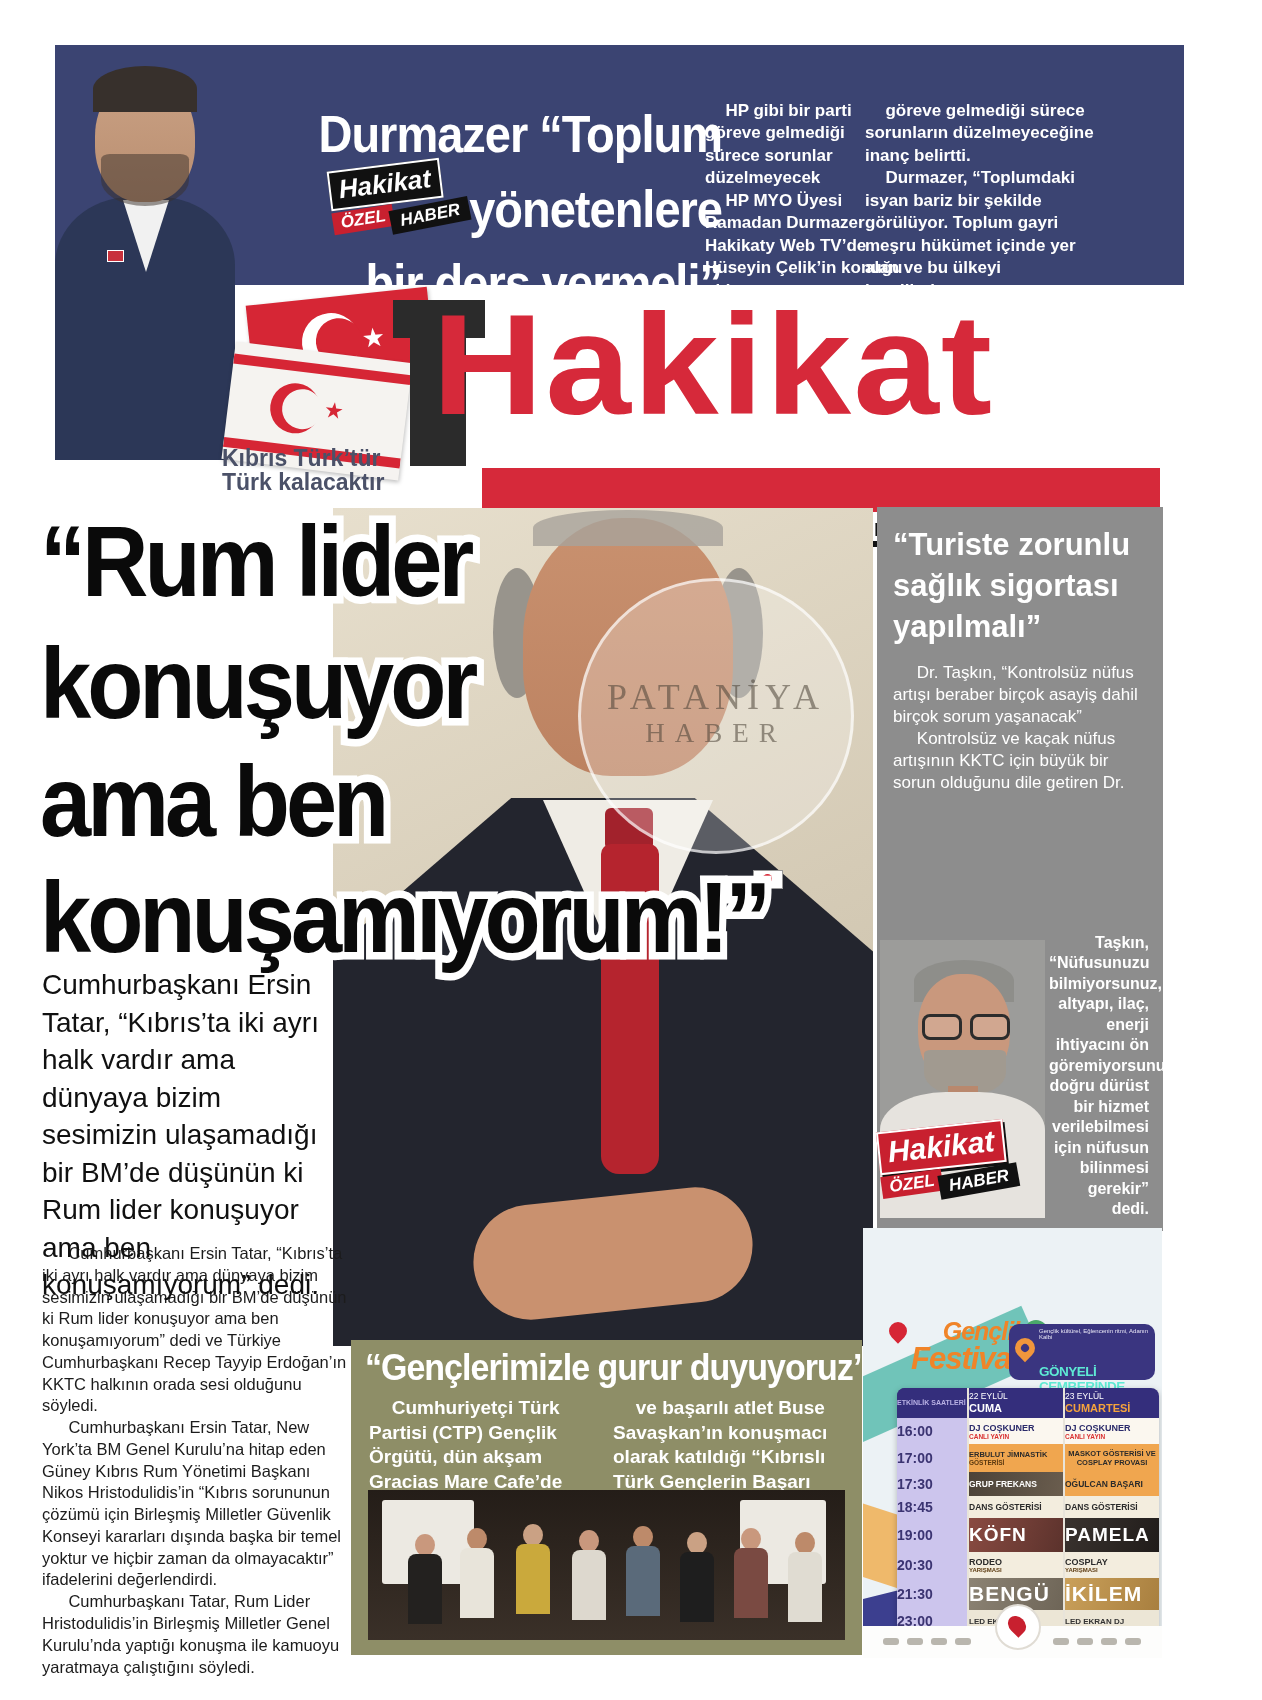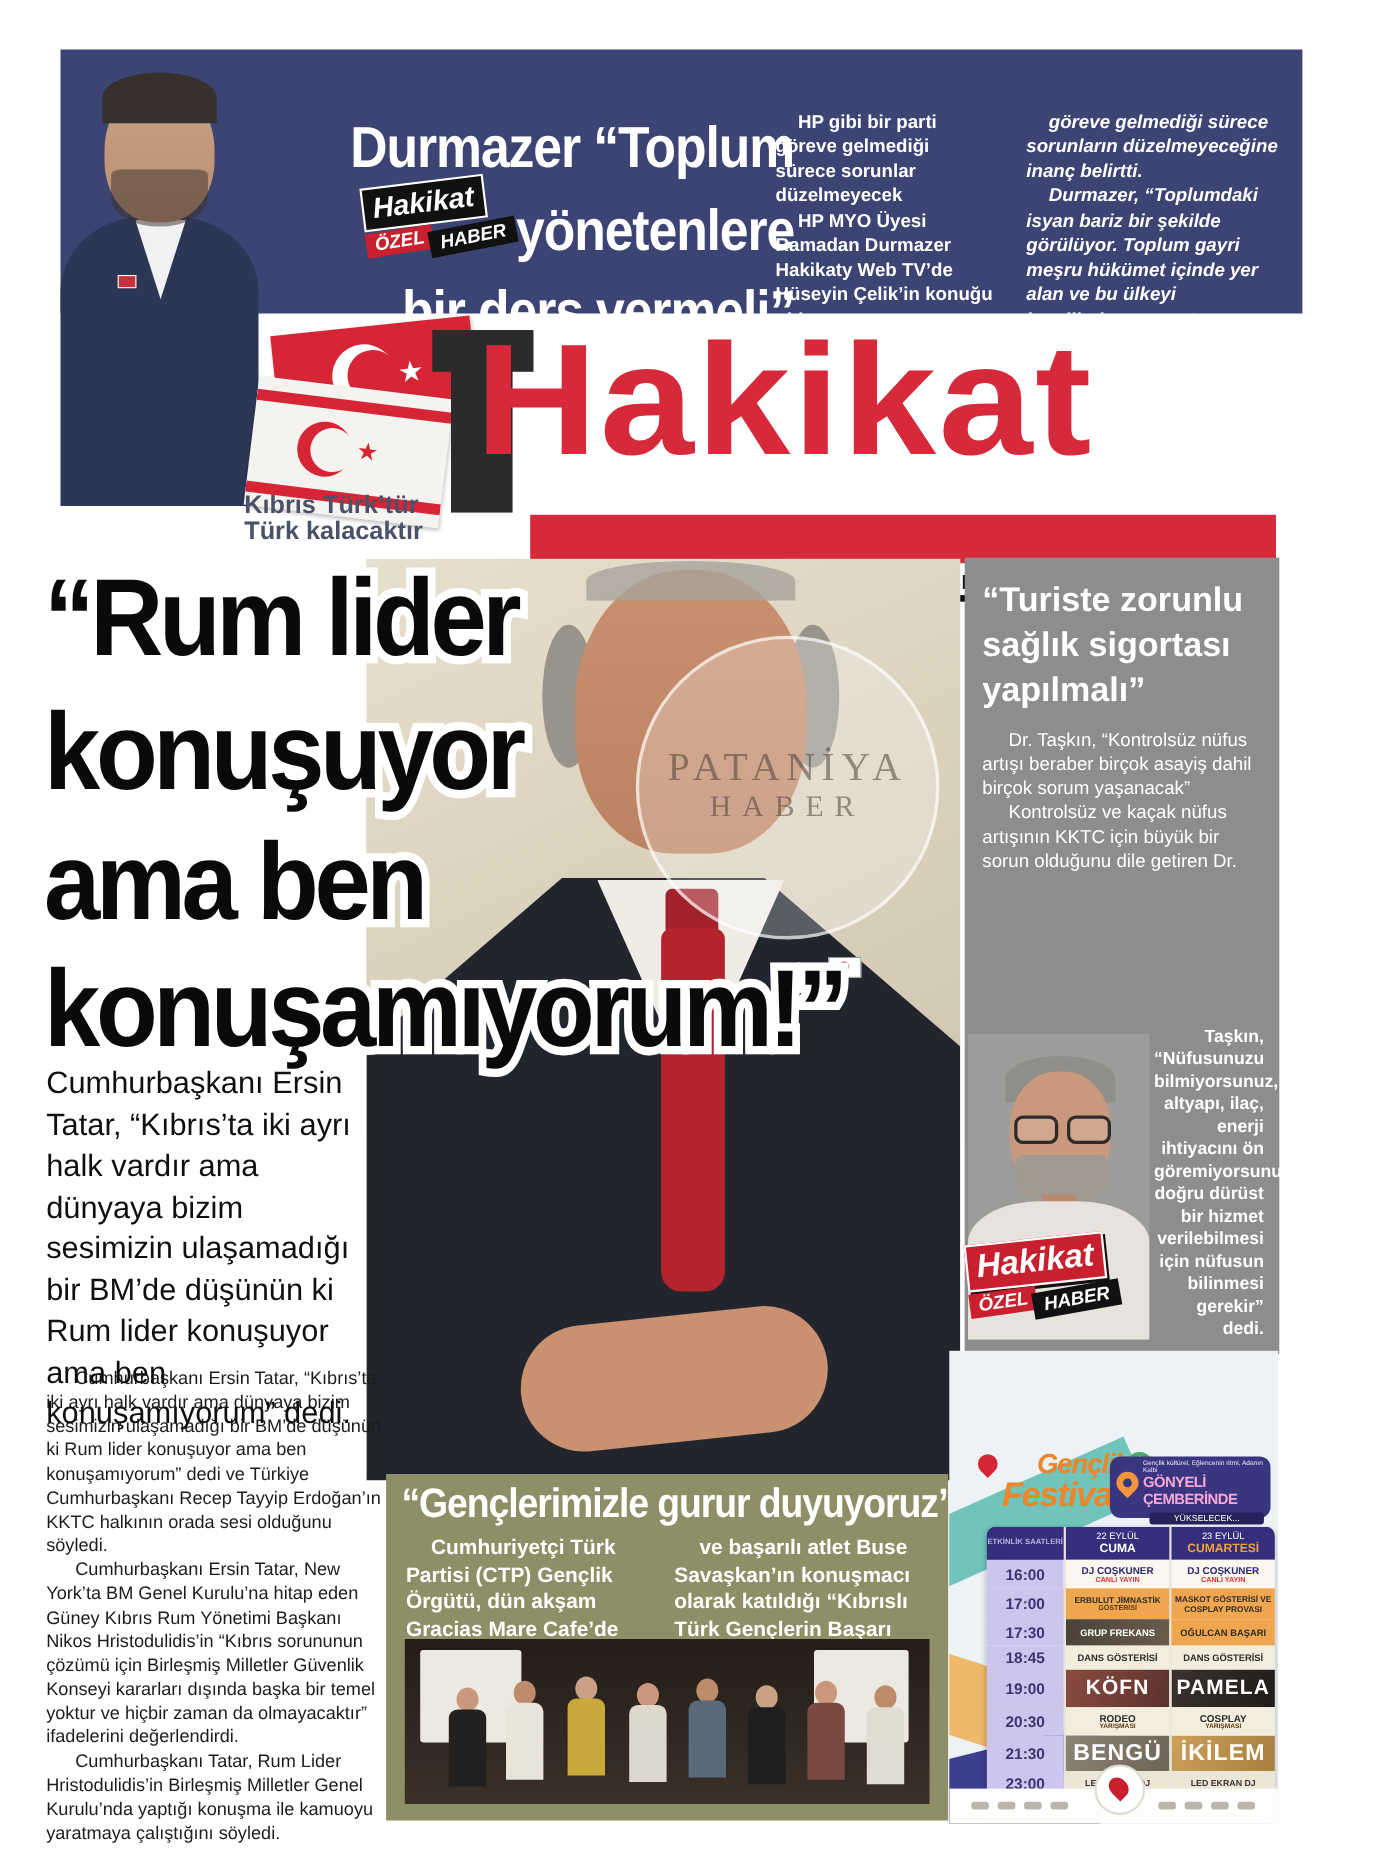--- a/index.html
+++ b/index.html
@@ -6,21 +6,21 @@
   .page{position:relative;width:1262px;height:1700px;background:#fff;overflow:hidden;
         font-family:"Liberation Sans",sans-serif;}
   .abs{position:absolute;}
 
   
   .banner{left:55px;top:45px;width:1105px;height:240px;background:#3b4472;padding-left:24px;}
   .banner-hl{right:462px;top:52px;width:460px;text-align:right;color:#fff;font-weight:bold;
              font-size:47px;line-height:1.42;letter-spacing:-1px;transform:scaleY(1.12);transform-origin:top right;}
   .banner-col{top:55px;width:198px;color:#fff;font-weight:bold;font-size:17px;line-height:1.32;text-align:left;}
   .banner-col p{margin:0;text-indent:1.2em;}
-  .col1{left:650px;} .col2{left:878px;width:230px;font-style:italic;}
+  .col1{left:650px;} .col2{left:810px;width:230px;}
 
   
   .durmazer{left:0px;top:17px;width:180px;height:398px;}
   .d-suit{left:0;top:135px;width:180px;height:263px;background:#2c3757;border-radius:42% 42% 0 0/26% 26% 0 0;}
   .d-shirt{left:68px;top:138px;width:46px;height:72px;background:#f1f1f1;clip-path:polygon(50% 100%,0 0,100% 0);}
   .d-head{left:40px;top:14px;width:100px;height:126px;background:linear-gradient(#caa184,#b98e70);border-radius:48% 48% 44% 44%;}
   .d-hair{left:38px;top:4px;width:104px;height:46px;background:#37302c;border-radius:50% 50% 0 0;}
   .d-beard{left:46px;top:92px;width:88px;height:52px;background:rgba(58,48,42,.5);border-radius:10% 10% 50% 50%;}
   .d-pin{left:52px;top:188px;width:15px;height:10px;background:#c8313c;border:1px solid #fff;}
 
@@ -120,26 +120,26 @@
   .deco-navy{position:absolute;left:-50px;top:360px;width:200px;height:90px;background:#3c3f8f;transform:rotate(-14deg);}
   .p-logo{position:absolute;left:48px;top:92px;text-align:right;line-height:.95;font-style:italic;}
   .p-logo .g1{font-size:25px;font-weight:bold;color:#f08428;letter-spacing:-1px;}
   .p-logo .g2{font-size:31px;font-weight:bold;color:#f08428;letter-spacing:-1px;}
   .p-drop{position:absolute;left:-22px;top:2px;width:18px;height:18px;background:#d62635;border-radius:50% 50% 50% 0;transform:rotate(-45deg);}
   .p-swirl{position:absolute;right:-22px;top:0px;width:16px;height:16px;border:4px solid #4aa86a;border-radius:50%;border-left-color:transparent;}
   .p-badge{position:absolute;left:146px;top:96px;width:146px;height:56px;background:#3a3580;border-radius:10px;padding:4px 6px 4px 30px;box-sizing:border-box;}
   .p-pin{position:absolute;left:6px;top:14px;width:20px;height:20px;background:#f0963c;border-radius:50% 50% 50% 0;transform:rotate(-45deg);}
   .p-pin i{position:absolute;left:6px;top:6px;width:8px;height:8px;background:#3a3580;border-radius:50%;}
   .p-cap{font-size:6px;color:#e8e6f5;}
-  .p-loc{font-size:13.5px;font-weight:bold;color:#f9a8d4;letter-spacing:-.5px;}
+  .p-loc{font-size:13.5px;font-weight:bold;color:#5eead4;letter-spacing:-.5px;margin-top:24px;}
   .p-sub{display:inline-block;background:#26225c;color:#fff;font-size:8px;font-weight:normal;padding:1px 22px;border-radius:3px;text-align:center;}
 
   .sched{position:absolute;left:34px;top:160px;width:262px;border-radius:8px;overflow:hidden;box-shadow:0 2px 6px rgba(0,0,0,.25);}
   .srow{display:flex;width:100%;}
-  .scell{display:flex;flex-direction:column;align-items:center;justify-content:center;text-align:center;overflow:hidden;}
+  .scell{display:flex;flex-direction:column;align-items:flex-start;justify-content:center;text-align:center;overflow:hidden;}
   .c-time{width:70px;flex:none;background:#ccc5ed;color:#3b3472;font-weight:bold;font-size:14px;}
   .c-day{flex:1;border-left:2px solid #e8e4da;}
   .shead{background:#342e7c;height:30px;}
   .shead .c-time{background:#342e7c;color:#b9b1e4;font-size:7px;font-weight:bold;line-height:1.2;}
   .shead .dlabel{color:#fff;font-size:8.5px;line-height:1.1;}
   .shead .dname{color:#fff;font-size:11px;font-weight:bold;line-height:1.1;}
   .shead .sat .dname{color:#f5a33c;}
   .nm{font-weight:bold;}
   .sub{font-size:6.5px;font-weight:bold;}
   .r1{height:26px;} .r1 .c-day{background:#fbf7ef;color:#2a2a6a;font-size:9px;}

